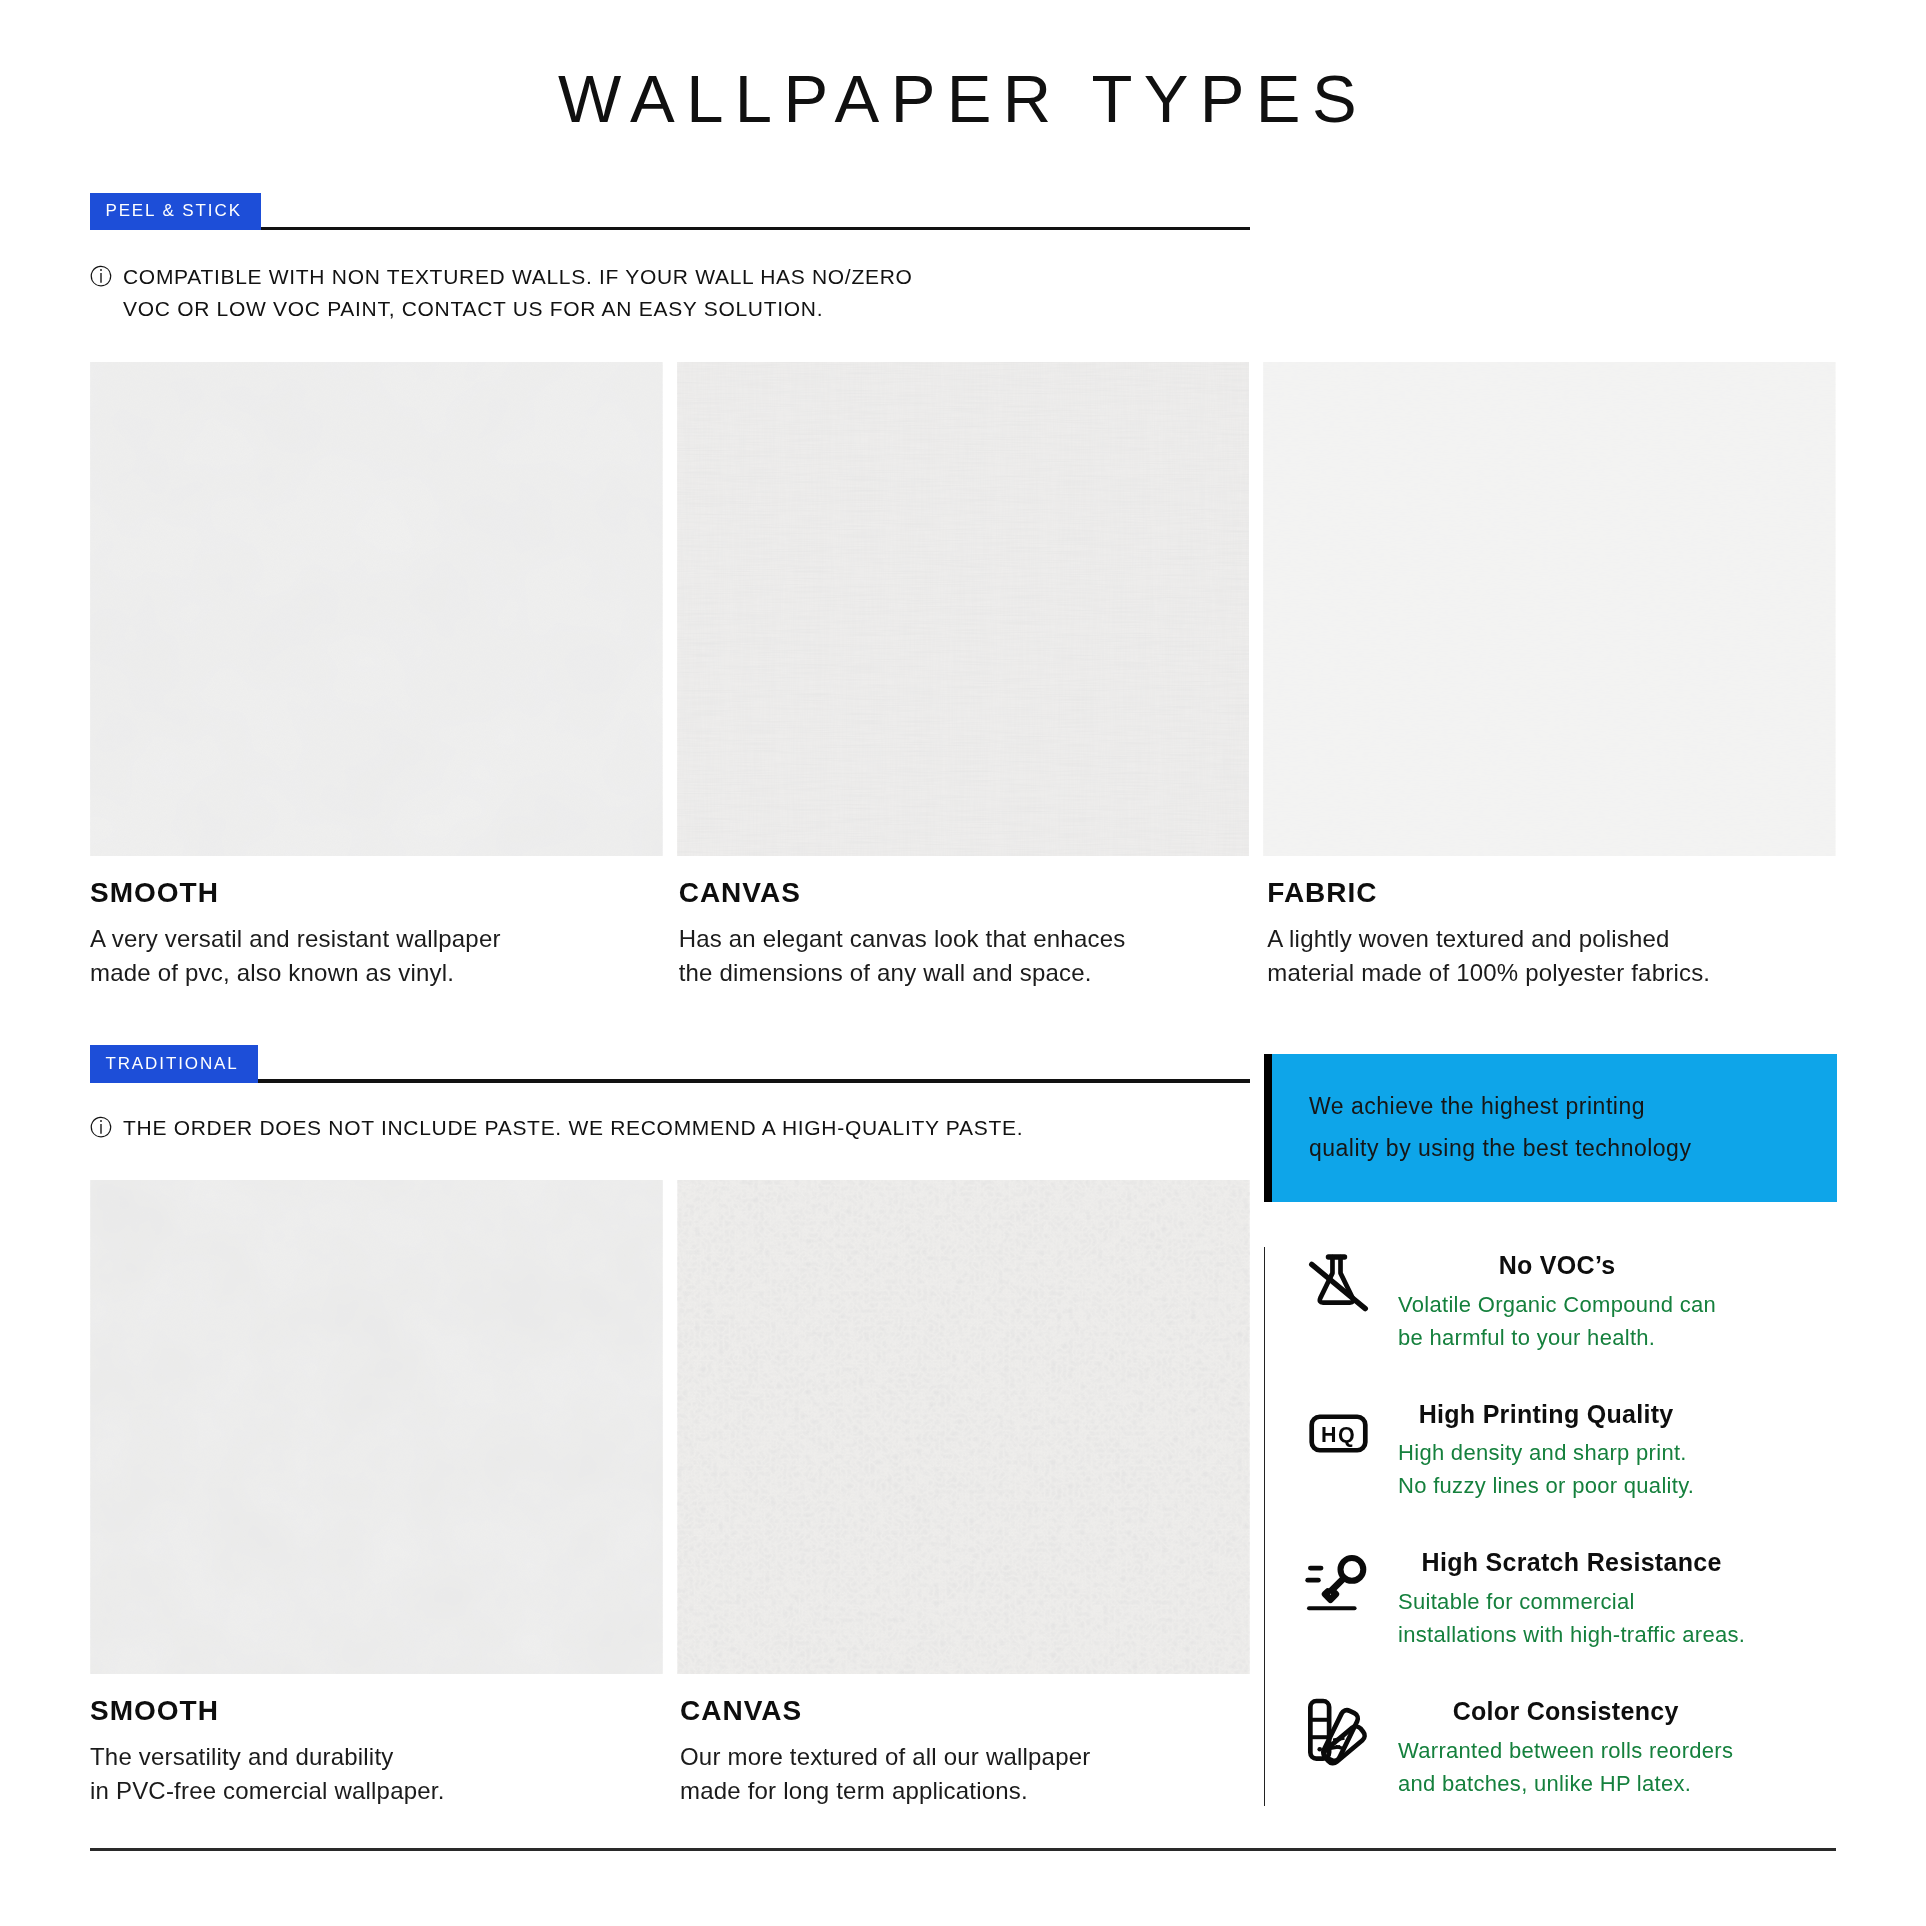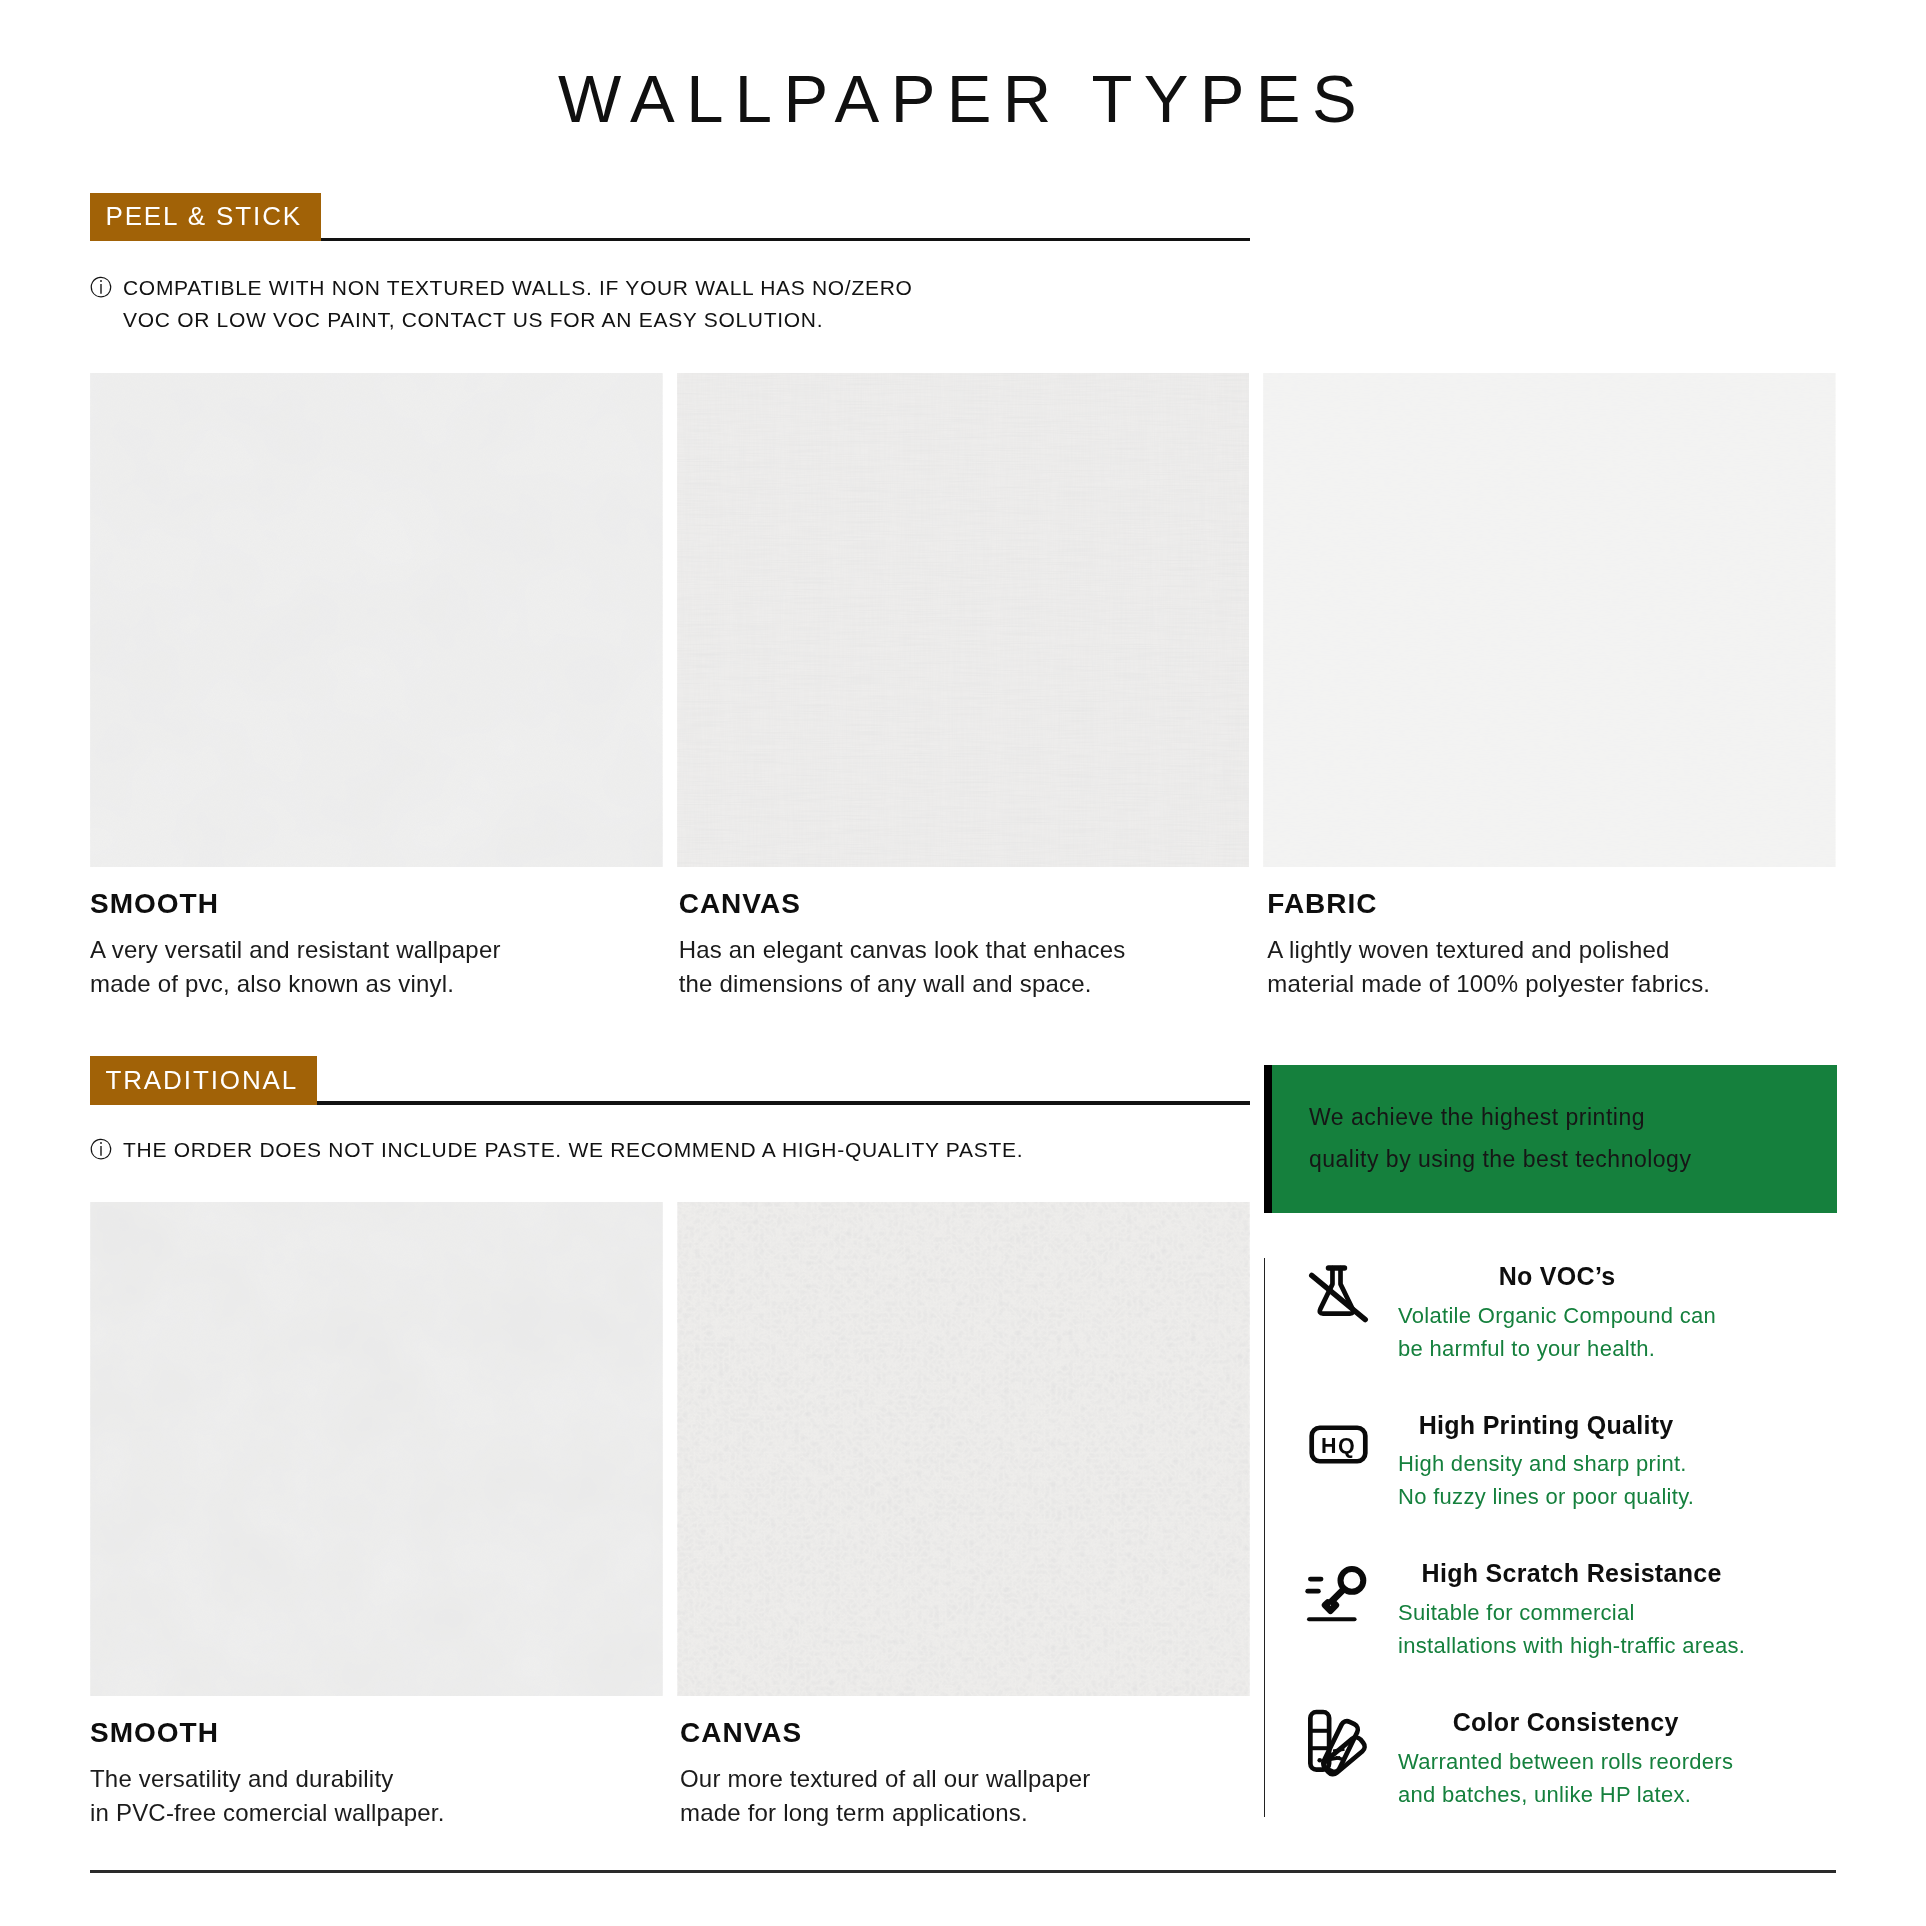--- a/index.html
+++ b/index.html
@@ -2,42 +2,42 @@
 <html style="font-size:10.3px"><head>
 <meta charset="utf-8">
 <style>
   html,body{margin:0;padding:0;background:#fff;}
   body{width:1926px;height:1926px;overflow:hidden;font-family:"Liberation Sans",sans-serif;color:#111;}
   .page{box-sizing:border-box;width:1926px;height:1926px;padding:27px 90px 0;position:relative;}
 
   h1.title{margin:33px 0 0;text-align:center;font-size:67px;font-weight:400;letter-spacing:0.17em;color:#101010;}
 
   .sec-head{display:flex;align-items:flex-end;margin-top:56px;width:1160px;}
-  .tag{background:#a16207;color:#fff;font-size:26px;font-weight:500;letter-spacing:1.9px;padding:8.3px 19px 9px 15.4px;white-space:nowrap;}
+  .tag{background:#1d4ed8;color:#fff;font-size:17px;font-weight:500;letter-spacing:1.9px;padding:8.3px 19px 9px 15.4px;white-space:nowrap;}
   .rule{flex:1;height:3.2px;background:#121212;}
 
   .note{margin-top:31px;display:flex;gap:10.3px;font-size:21px;letter-spacing:0.7px;line-height:1.52;color:#121212;}
   .info{font-size:22px;line-height:1.45;}
 
   .swatch-grid{display:grid;gap:14px;margin-top:37px;}
   .cols3{grid-template-columns:repeat(3,1fr);}
   .cols2{grid-template-columns:repeat(2,1fr);}
   .swatch{height:494px;position:relative;overflow:hidden;}
   .swatch svg.tex{display:block;width:100%;height:100%;}
 
   .captions{display:grid;gap:20px;margin-top:21px;}
   .cap h3{margin:0;font-size:28px;font-weight:600;letter-spacing:1px;color:#0e0e0e;}
   .cap p{margin:13px 0 0;font-size:24px;line-height:1.42;letter-spacing:0.2px;color:#1b1b1b;font-weight:400;}
 
   .bottom{display:grid;grid-template-columns:1160px 573px;column-gap:14px;margin-top:55px;}
   .bottom .sec-head{margin-top:0;width:100%;}
   .bottom .note{margin-top:29.5px;}
   .bottom .swatch-grid{margin-top:36px;}
 
-  .qbox{border-left:8.3px solid #000;background:#15803d;padding:32px 26px 32px 37px;margin-top:9px;}
+  .qbox{border-left:8.3px solid #000;background:#0ea5e9;padding:32px 26px 32px 37px;margin-top:9px;}
   .qbox div{font-size:23px;line-height:1.82;letter-spacing:0.5px;color:#161616;}
 
   .features{margin-top:45px;border-left:1.9px solid #222;padding:3.9px 0 6.4px 40px;display:flex;flex-direction:column;gap:46px;}
   .feature{display:flex;gap:26px;align-items:flex-start;}
   .f-icon{width:67px;height:67px;flex:none;}
   .f-icon svg{width:100%;height:100%;overflow:visible;}
   .f-icon text{font-family:"Liberation Sans",sans-serif;}
   .f-title{font-size:25px;font-weight:600;letter-spacing:0.3px;color:#0e0e0e;text-align:center;}
   .f-desc{margin-top:7.7px;font-size:22px;line-height:1.5;letter-spacing:0.3px;color:#15803d;}
 

